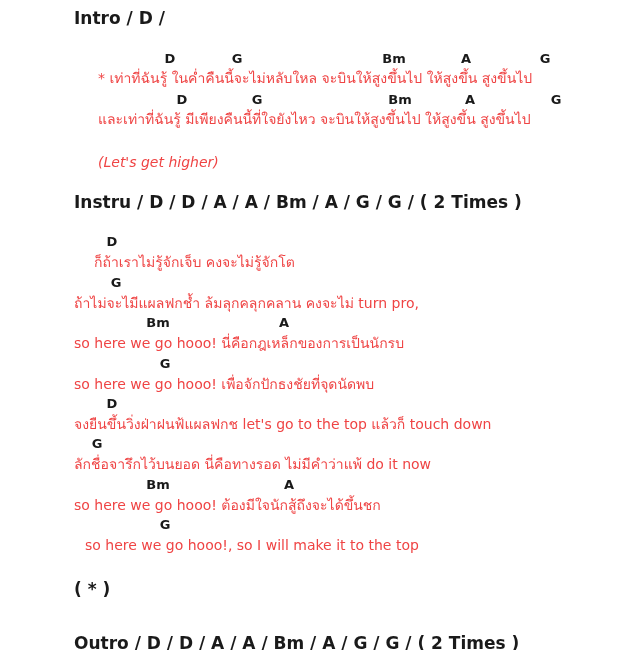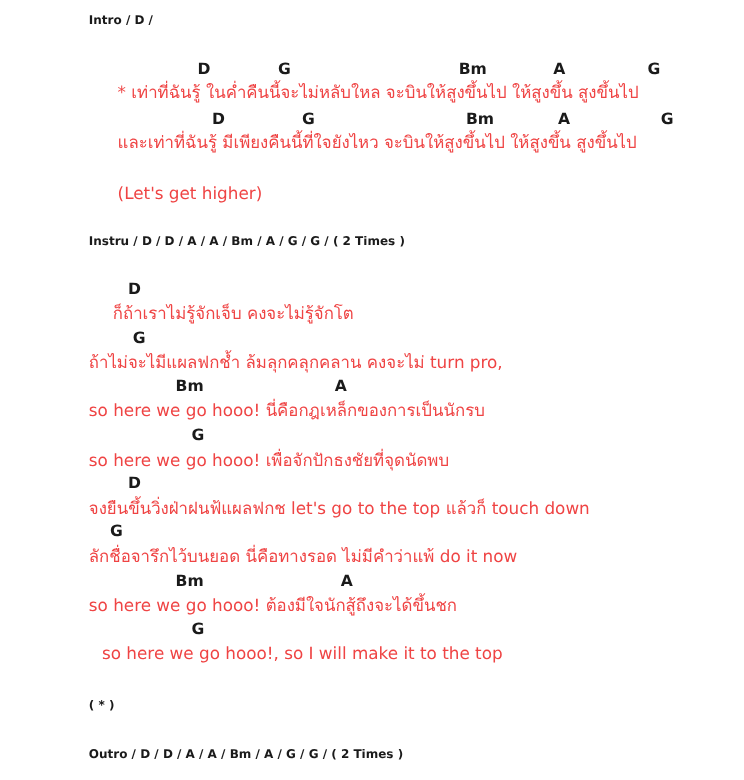--- a/index.html
+++ b/index.html
@@ -16,21 +16,21 @@
       color: #1a1a1a;
     }
     .line {
       position: absolute;
       white-space: nowrap;
       font-size: 13.5px;
       line-height: 16px;
     }
     .bold {
       font-weight: bold;
-      font-size: 10px;
+      font-size: 17px;
     }
     .lyric {
       font-size: 14px;
       color: #ef4444;
     }
     .chord {
       position: absolute;
       font-weight: bold;
       font-size: 13px;
       line-height: 16px;
@@ -54,21 +54,21 @@
 
 <div>
   <span class="chord" style="left:182px; top:92px;">D</span>
   <span class="chord" style="left:257px; top:92px;">G</span>
   <span class="chord" style="left:400px; top:92px;">Bm</span>
   <span class="chord" style="left:470px; top:92px;">A</span>
   <span class="chord" style="left:556px; top:92px;">G</span>
 </div>
 <div class="line lyric" style="left:98px; top:111px;">และเท่าที่ฉันรู้  มีเพียงคืนนี้ที่ใจยังไหว  จะบินให้สูงขึ้นไป ให้สูงขึ้น สูงขึ้นไป</div>
 
-<div class="line lyric" style="left:98px; top:154px;">(Let's get higher)</div>
+<div class="line lyric" style="left:98px; top:154px;font-style:italic;">(Let's get higher)</div>
 
 <div class="line bold" style="left:74px; top:194px;">Instru   / D / D / A / A / Bm / A / G / G / ( 2 Times )</div>
 
 <span class="chord" style="left:112px; top:234px;">D</span>
 <div class="line lyric" style="left:62px; top:254px;margin-left:32px;">ก็ถ้าเราไม่รู้จักเจ็บ  คงจะไม่รู้จักโต</div>
 
 <span class="chord" style="left:116px; top:275px;">G</span>
 <div class="line lyric" style="left:74px; top:295px;">ถ้าไม่จะไมีแผลฟกช้ำ ล้มลุกคลุกคลาน คงจะไม่ turn pro,</div>
 
 <span class="chord" style="left:158px; top:315px;">Bm</span>
@@ -86,13 +86,13 @@
 
 <span class="chord" style="left:158px; top:477px;">Bm</span>
 <span class="chord" style="left:289px; top:477px;">A</span>
 <div class="line lyric" style="left:74px; top:497px;">so here we go hooo! ต้องมีใจนักสู้ถึงจะได้ขึ้นชก</div>
 
 <span class="chord" style="left:165px; top:517px;">G</span>
 <div class="line lyric" style="left:85px; top:537px;">so here we go hooo!, so I will make it to the top</div>
 
 <div class="line bold" style="left:74px; top:581px;">( * )</div>
 
-<div class="line bold" style="left:74px; top:622px;text-align:right;">Outro   / D / D / A / A / Bm / A / G / G / ( 2 Times )</div>
+<div class="line bold" style="left:74px; top:635px;text-align:right;">Outro   / D / D / A / A / Bm / A / G / G / ( 2 Times )</div>
 
 </body></html>

